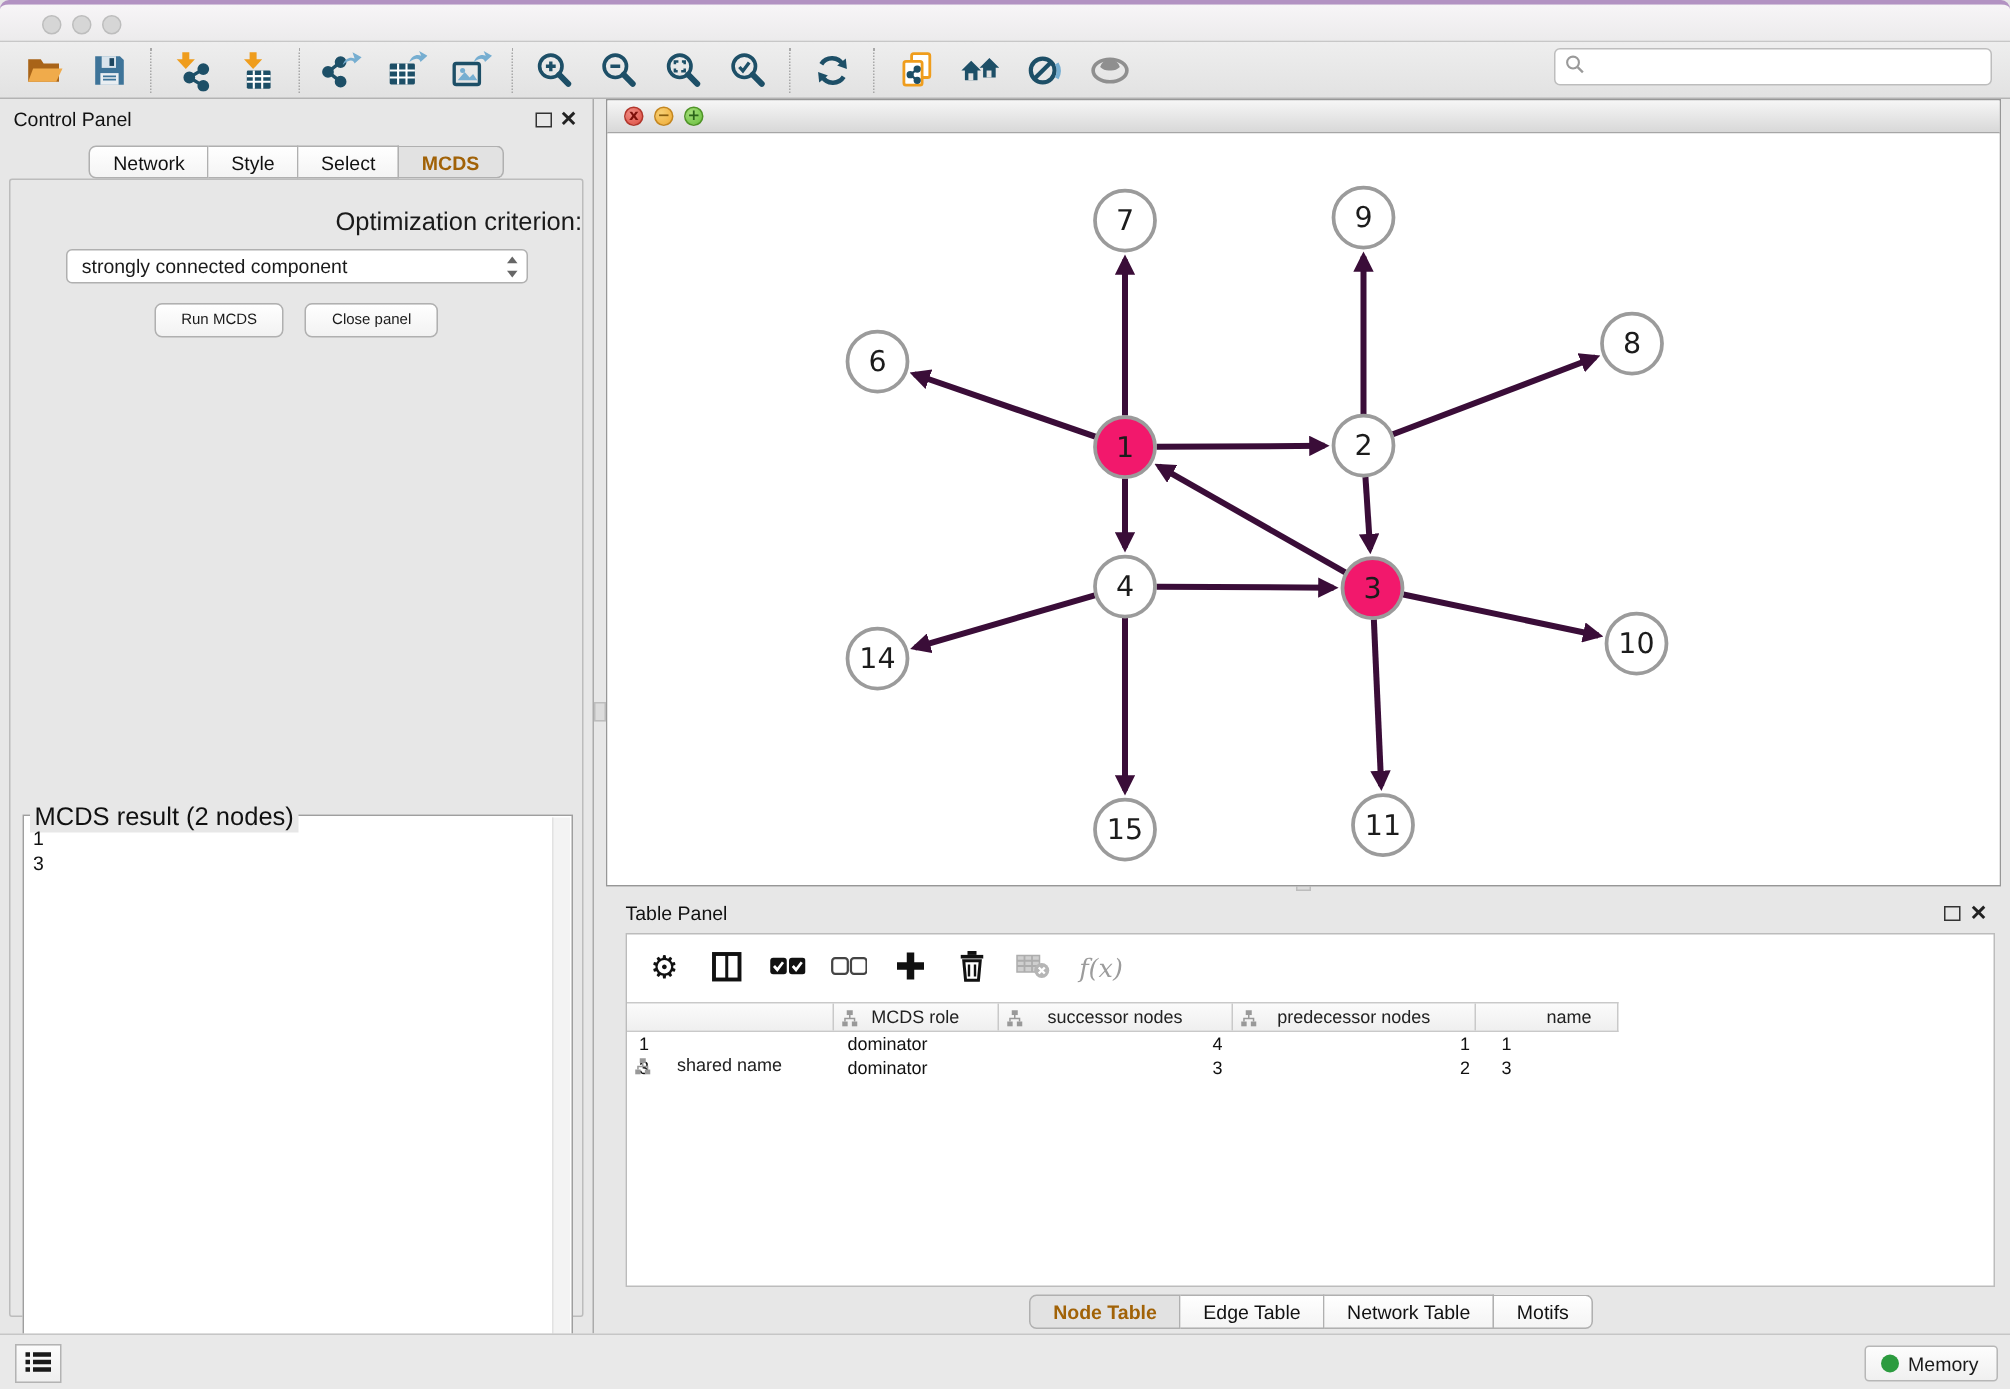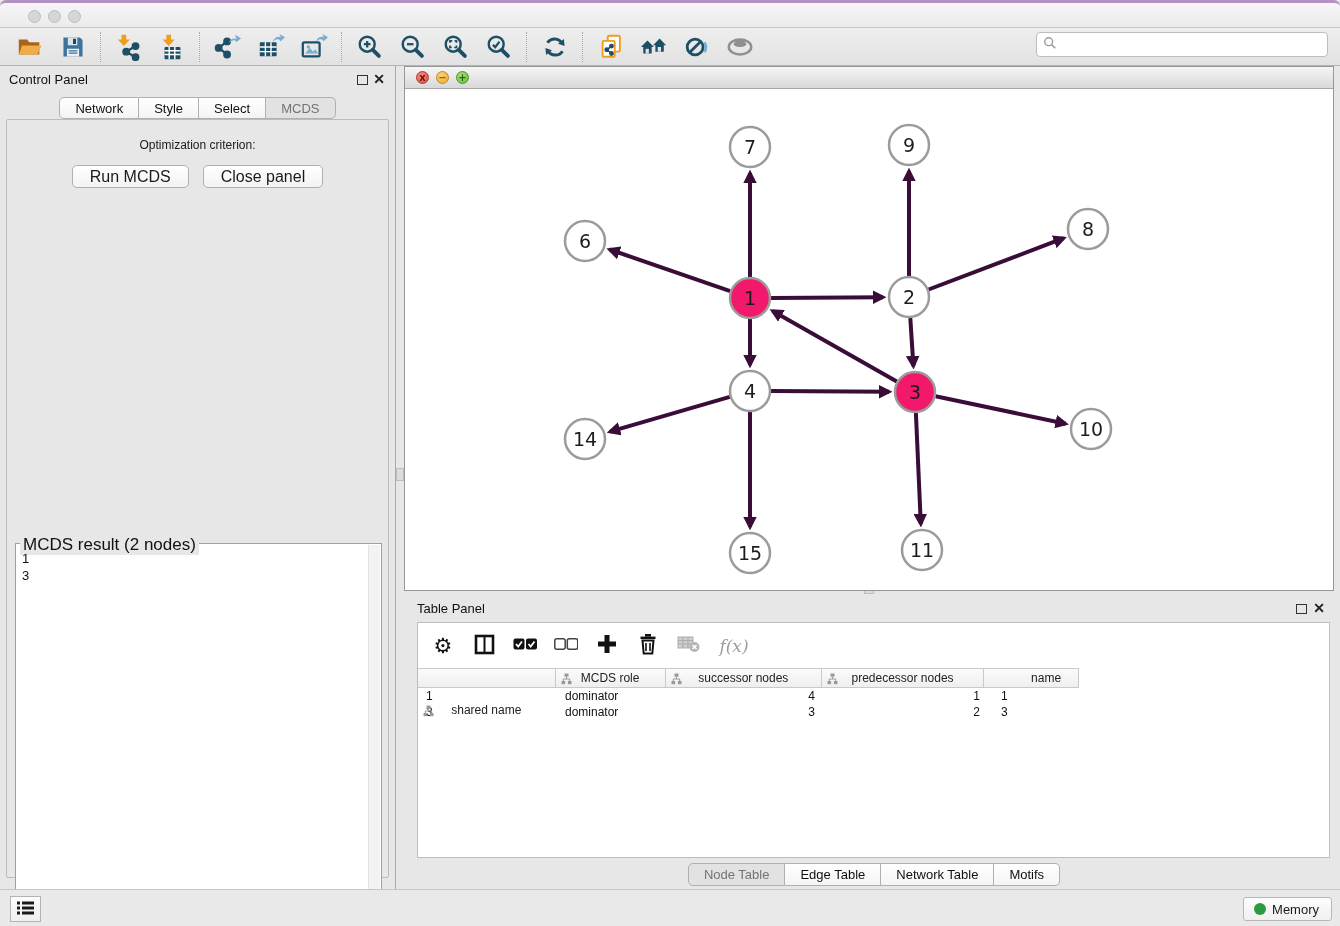--- a/index.html
+++ b/index.html
@@ -32,31 +32,31 @@
   .float-btn { position:absolute; width:11px; height:10px; border:1.6px solid #333; top:9px; }
   .close-btn { position:absolute; top:5px; font-weight:bold; font-size:14px; color:#222; width:14px; text-align:center; }
   #cp-float { right:27px; } #cp-close { right:9px; }
 
   .segwrap { display:flex; justify-content:center; }
   .seg { display:inline-flex; align-items:center; justify-content:center; height:22px; padding:0 15px;
     background:linear-gradient(#ffffff,#f4f4f4); border:1px solid #b0b0b0; border-left:none;
     font-size:13px; color:#111; cursor:default; }
   .seg:first-child { border-left:1px solid #b0b0b0; border-radius:5px 0 0 5px; }
   .seg:last-child { border-radius:0 5px 5px 0; }
-  .seg-active { background:#e2e2e2; color:#737373; }
+  .seg-active { background:#e2e2e2; color:#a16207;font-weight:bold; }
 
   #cp-tabs { position:absolute; left:0; right:0; top:31px; }
   #cp-body { position:absolute; left:6px; top:53px; width:383px; height:759px; border:1px solid #bcbcbc; border-radius:2px; }
-  #opt-label { text-align:center; margin-top:18px; font-size:12px; }
+  #opt-label { text-align:right; margin-top:18px; font-size:17px; }
   #opt-select { position:relative; margin:8px auto 0; width:308px; height:23px; background:#fff;
     border:1px solid #b0b0b0; border-radius:4px; display:flex; align-items:center; padding-left:10px; font-size:13px; }
   #opt-stepper { position:absolute; right:5px; top:3px; }
   .btnrow { display:flex; justify-content:center; gap:14px; margin-top:13px; }
   .btn { height:23px; padding:0 17px; background:linear-gradient(#ffffff,#f2f2f2); border:1px solid #b0b0b0;
-    border-radius:5px; font-size:16px; display:inline-flex; align-items:center; }
+    border-radius:5px; font-size:10px; display:inline-flex; align-items:center; }
 
   #result-group { position:absolute; left:8px; top:423px; width:367px; height:372px;
     border:1px solid #9f9f9f; background:#fff; }
   #result-legend { position:absolute; left:4px; top:-9px; background:#e7e7e7; padding:0 3px; font-size:17px; color:#111; }
   #result-area { position:absolute; left:0; top:1px; right:13px; bottom:0; padding:5px 0 0 6px; overflow:hidden; }
   .result-line { font-size:13px; line-height:17px; color:#111; }
   #result-scroll { position:absolute; right:1px; top:1px; bottom:1px; width:12px; background:#f3f3f3; border-left:1px solid #e2e2e2; }
 
   
   #vgrip { position:absolute; left:396px; top:468px; width:8px; height:13px; background:#dcdcdc; border:1px solid #bdbdbd; }
@@ -293,20 +293,27 @@
     <span class="close-btn" id="cp-close">✕</span>
   </div>
   <div id="cp-tabs" class="segwrap">
       <div class="seg">Network</div>
       <div class="seg">Style</div>
       <div class="seg">Select</div>
       <div class="seg seg-active">MCDS</div>
     </div>
   <div id="cp-body">
     <div id="opt-label">Optimization criterion:</div>
+    <div id="opt-select">
+      <span>strongly connected component</span>
+      <span id="opt-stepper"><svg width="9" height="16" viewBox="0 0 9 16">
+            <path d="M4.5 1 1 5.5h7z" fill="#666"></path>
+            <path d="M4.5 15 1 10.5h7z" fill="#666"></path>
+          </svg></span>
+    </div>
     <div class="btnrow">
       <div class="btn">Run MCDS</div>
       <div class="btn">Close panel</div>
     </div>
     <div id="result-group">
       <span id="result-legend">MCDS result (2 nodes)</span>
       <div id="result-area">
           <div class="result-line">1</div>
           <div class="result-line">3</div>
         </div>

